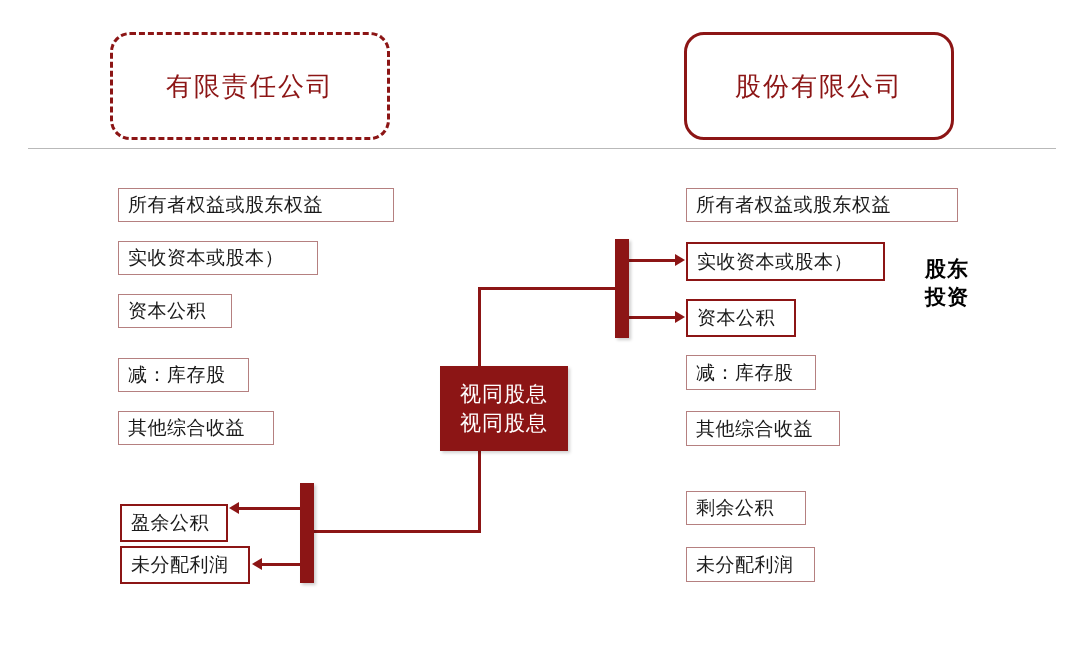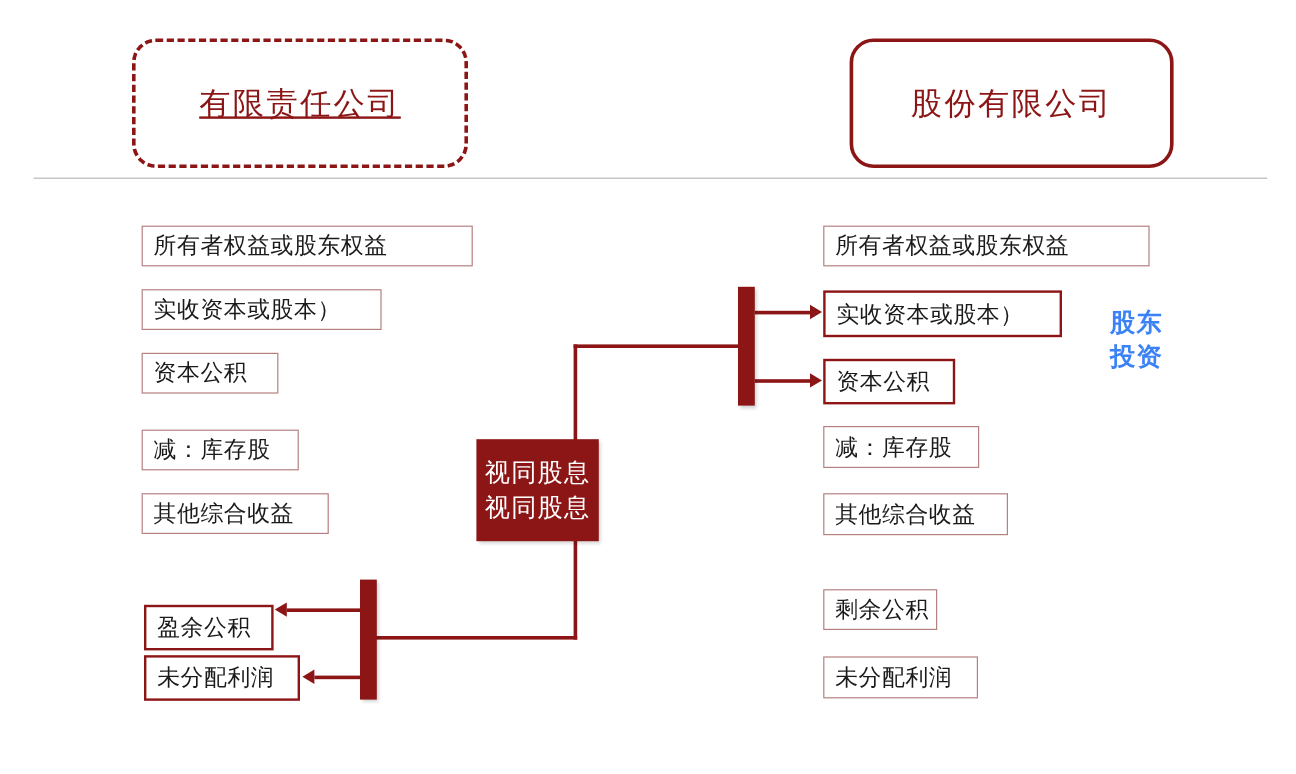--- a/index.html
+++ b/index.html
@@ -79,21 +79,21 @@
     justify-content: center;
     line-height: 1.35;
     letter-spacing: 1px;
     z-index: 6;
     box-shadow: 2px 2px 3px rgba(0,0,0,0.18);
   }
 
   
   .side-label {
     position: absolute;
-    color: #3b82f6;
+    color: #000000;
     font-family: "DejaVu Sans", "Liberation Sans", sans-serif;
     font-weight: bold;
     font-size: 21px;
     line-height: 1.35;
     letter-spacing: 1px;
     text-align: center;
   }
 
   
   .vbar {
@@ -129,25 +129,25 @@
     border-bottom: 6px solid transparent;
     border-right: 10px solid #8c1515;
     z-index: 5;
   }
 </style>
 </head>
 <body>
 
 <div id="canvas">
 
-  <div class="capsule dashed" style="left:110px; top:32px; width:280px; height:108px;text-decoration:underline;">
+  <div class="capsule dashed" style="left:110px; top:32px; width:280px; height:108px;">
     <span>有限责任公司</span>
   </div>
 
-  <div class="capsule solid" style="left:684px; top:32px; width:270px; height:108px;margin-left:24px;">
+  <div class="capsule solid" style="left:684px; top:32px; width:270px; height:108px;">
     <span>股份有限公司</span>
   </div>
 
   <div class="divider" style="left:28px; top:148px; width:1028px;"></div>
 
   <div class="box thin" style="left:118px; top:188px; width:276px; height:34px;">
     <span>所有者权益或股东权益</span>
   </div>
 
   <div class="box thin" style="left:118px; top:241px; width:200px; height:34px;">
@@ -187,21 +187,21 @@
   </div>
 
   <div class="box thin" style="left:686px; top:355px; width:130px; height:35px;">
     <span>减：库存股</span>
   </div>
 
   <div class="box thin" style="left:686px; top:411px; width:154px; height:35px;">
     <span>其他综合收益</span>
   </div>
 
-  <div class="box thin" style="left:686px; top:491px; width:95px; height:34px;">
+  <div class="box thin" style="left:686px; top:491px; width:120px; height:34px;">
     <span>剩余公积</span>
   </div>
 
   <div class="box thin" style="left:686px; top:547px; width:129px; height:35px;">
     <span>未分配利润</span>
   </div>
 
   <div class="vline" style="left:478px; top:287px; height:246px;"></div>
 
   <div class="hline" style="left:478px; top:287px; width:142px;"></div>
@@ -217,21 +217,21 @@
 
   <div class="hline" style="left:629px; top:316px; width:48px;"></div>
   <div class="arrow-right" style="left:675px; top:311px;"></div>
 
   <div class="hline" style="left:239px; top:507px; width:62px;"></div>
   <div class="arrow-left" style="left:229px; top:502px;"></div>
 
   <div class="hline" style="left:262px; top:563px; width:40px;"></div>
   <div class="arrow-left" style="left:252px; top:558px;"></div>
 
-  <div class="center-node" style="left:397px; top:366px; width:102px; height:85px;">
+  <div class="center-node" style="left:440px; top:366px; width:128px; height:85px;">
     <span>视同股息</span>
     <span>视同股息</span>
   </div>
 
 
   <div class="side-label" style="left:925px; top:255px;">
     <div>股东</div>
     <div>投资</div>
   </div>
 

